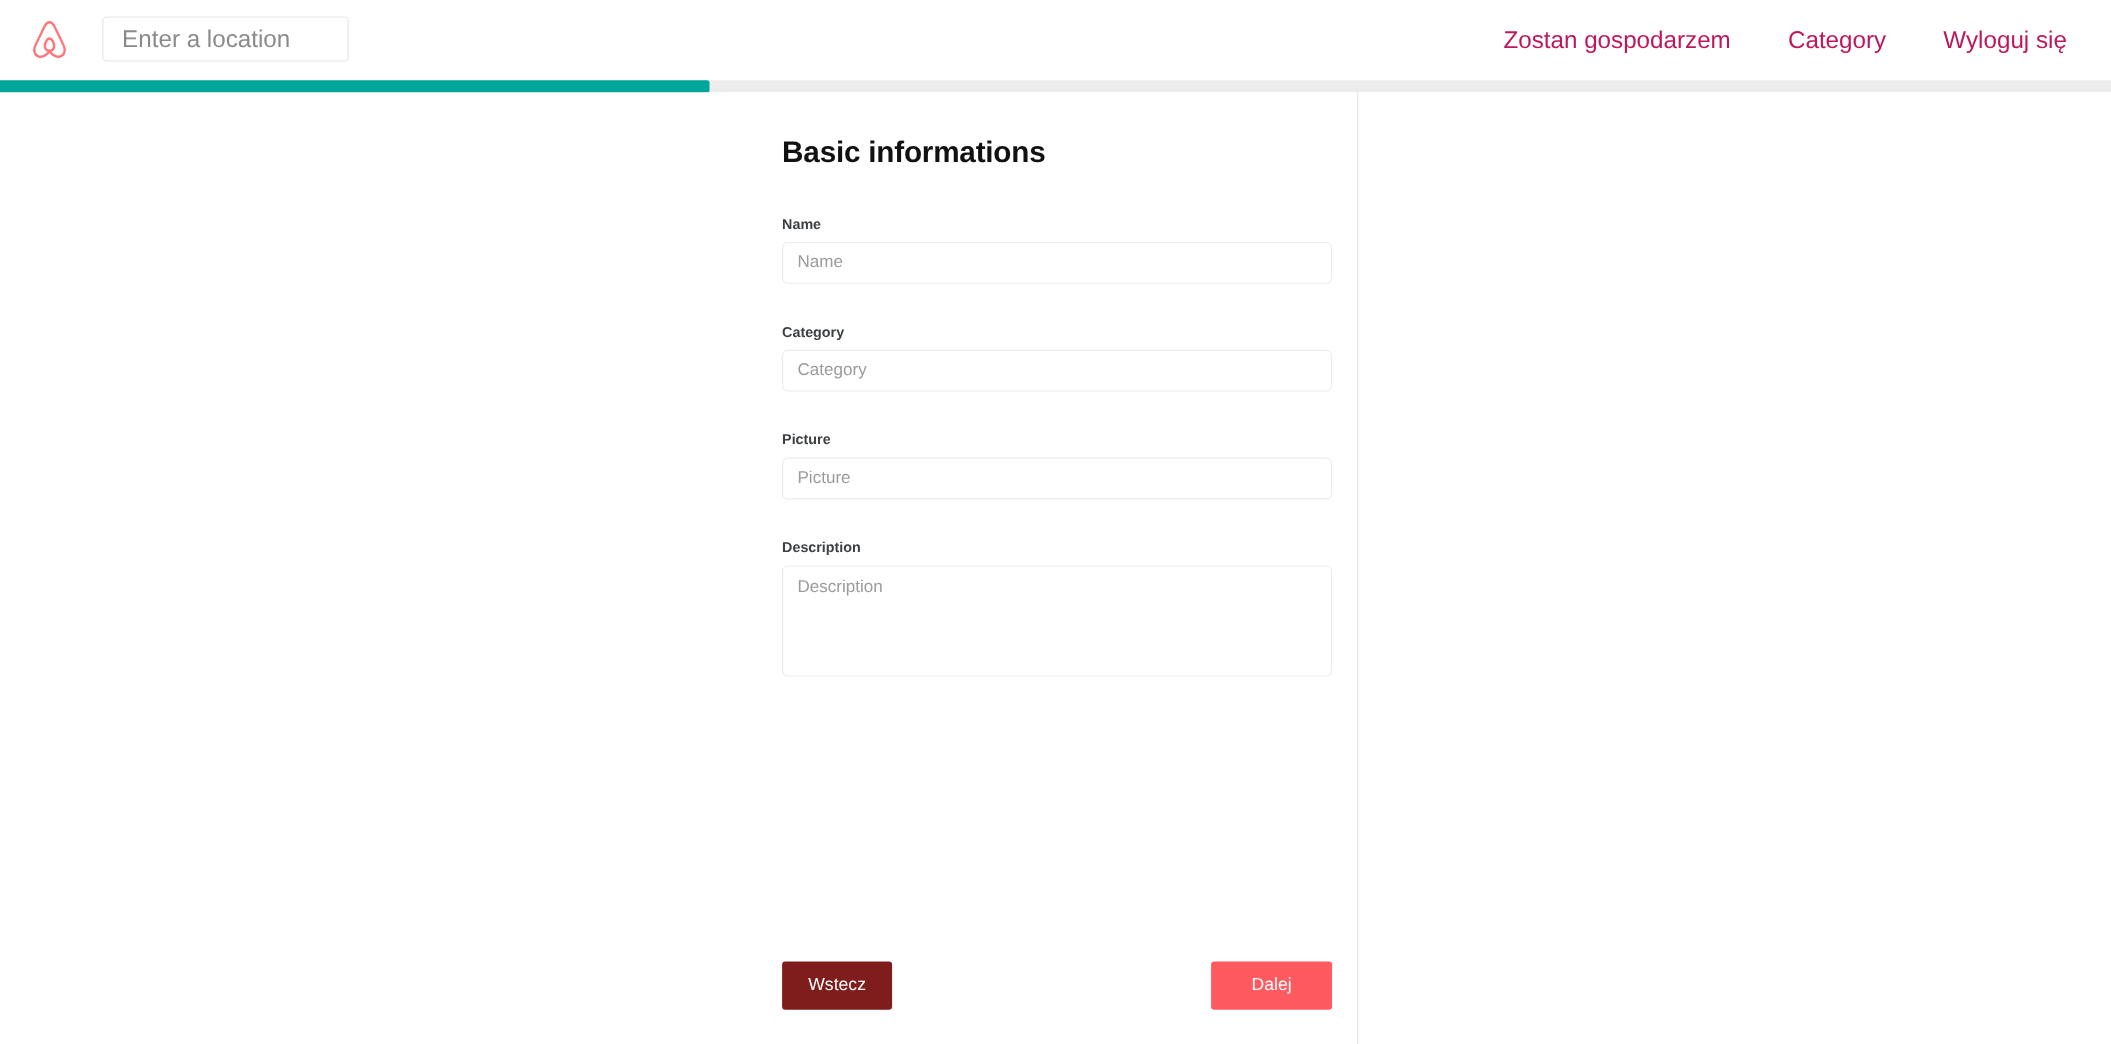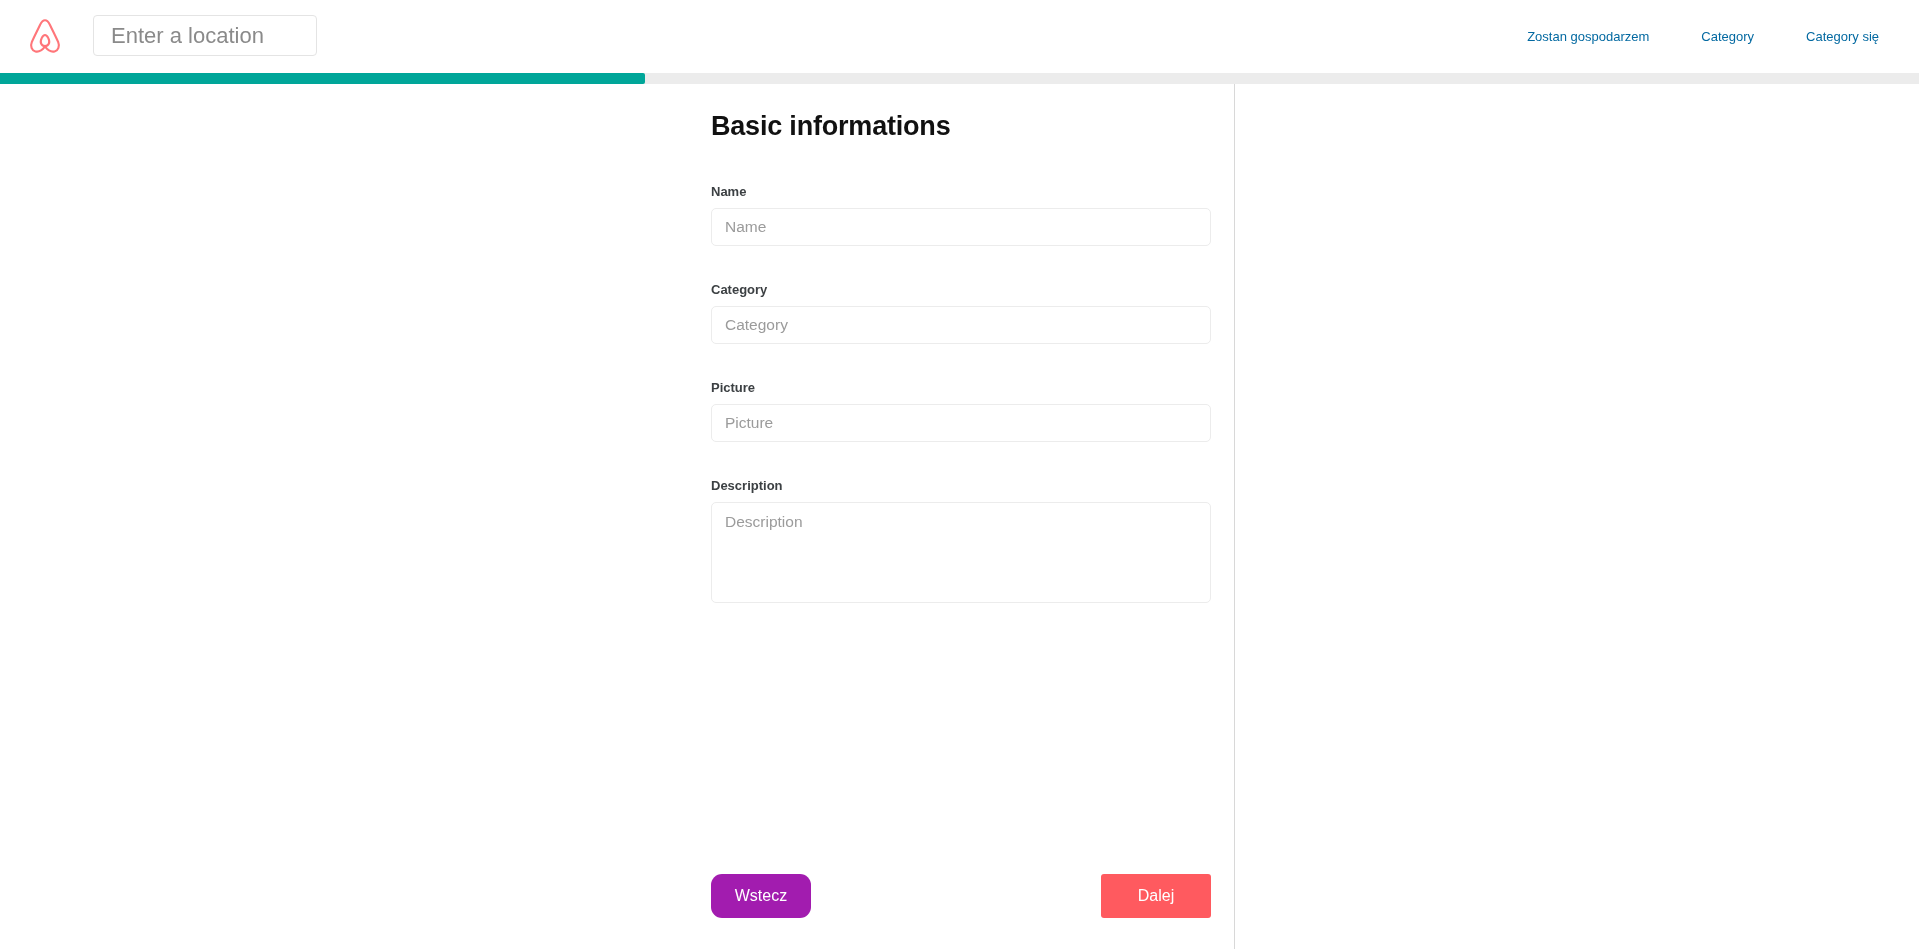--- a/index.html
+++ b/index.html
@@ -56,22 +56,22 @@
   .nav-links {
     position: absolute;
     right: 40px;
     top: 0;
     height: 73px;
     display: flex;
     align-items: center;
     gap: 52px;
   }
   .nav-link {
-    font-size: 13px;
-    color: #0369a1;
+    font-size: 22px;
+    color: #be185d;
     text-decoration: none;
     white-space: nowrap;
     cursor: pointer;
   }
 
   
   .progress-track {
     position: absolute;
     top: 73px; left: 0;
     width: 1919px;
@@ -113,21 +113,21 @@
 
   
   .form-col {
     position: absolute;
     top: 84px;
     left: 711px;
     width: 500px;
   }
   .page-title {
     margin: 0;
-    padding-top: 27px;
+    padding-top: 39px;
     font-size: 27px;
     font-weight: bold;
     color: #111111;
     letter-spacing: -0.2px;
   }
   .field-group { margin-top: 36px; }
   .field-group.first { margin-top: 42px; }
 
   .field-label {
     display: block;
@@ -220,21 +220,21 @@
                C12.4 24.2 12.7 22.2 13.7 20.1
                C14.6 18.2 15.7 17.0 17 17.0 Z" fill="none" stroke="#ff767a" stroke-width="2.1"></path>
     </svg>
   </div>
 
   <input class="location-search" type="text" placeholder="Enter a location" style="">
 
   <nav class="nav-links">
     <a class="nav-link" href="#">Zostan gospodarzem</a>
     <a class="nav-link" href="#">Category</a>
-    <a class="nav-link" href="#">Category się</a>
+    <a class="nav-link" href="#">Wyloguj się</a>
   </nav>
 </div>
 
 <div class="progress-track" style="background: rgb(236, 236, 236);">
   <div class="progress-fill" style="width: 33.6%; background: rgb(0, 166, 153);"></div>
 </div>
 
 <div class="content-area"></div>
 <div class="divider"></div>
 <div class="right-pane"></div>
@@ -258,15 +258,15 @@
     <input class="field-input" type="text" placeholder="Picture" style="">
   </div>
 
   <div class="field-group">
     <label class="field-label">Description</label>
     <textarea class="field-textarea" placeholder="Description" style=""></textarea>
   </div>
 </div>
 
 <div class="button-row">
-  <button class="btn btn-back" style="background: #a21caf; border-radius: 11px;">Wstecz</button>
+  <button class="btn btn-back" style="background: #7f1d1d;">Wstecz</button>
   <button class="btn btn-next" style="background: rgb(255, 90, 95);">Dalej</button>
 </div>
 
 </body></html>

